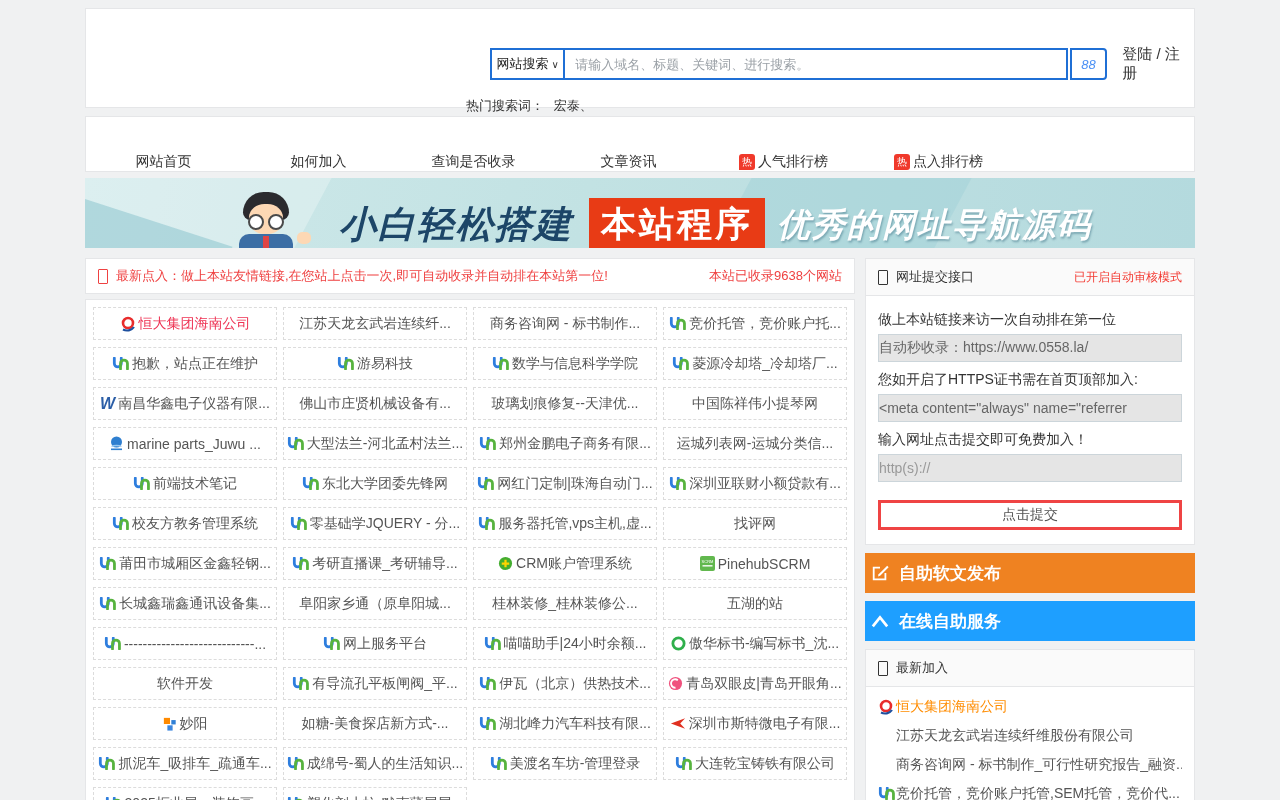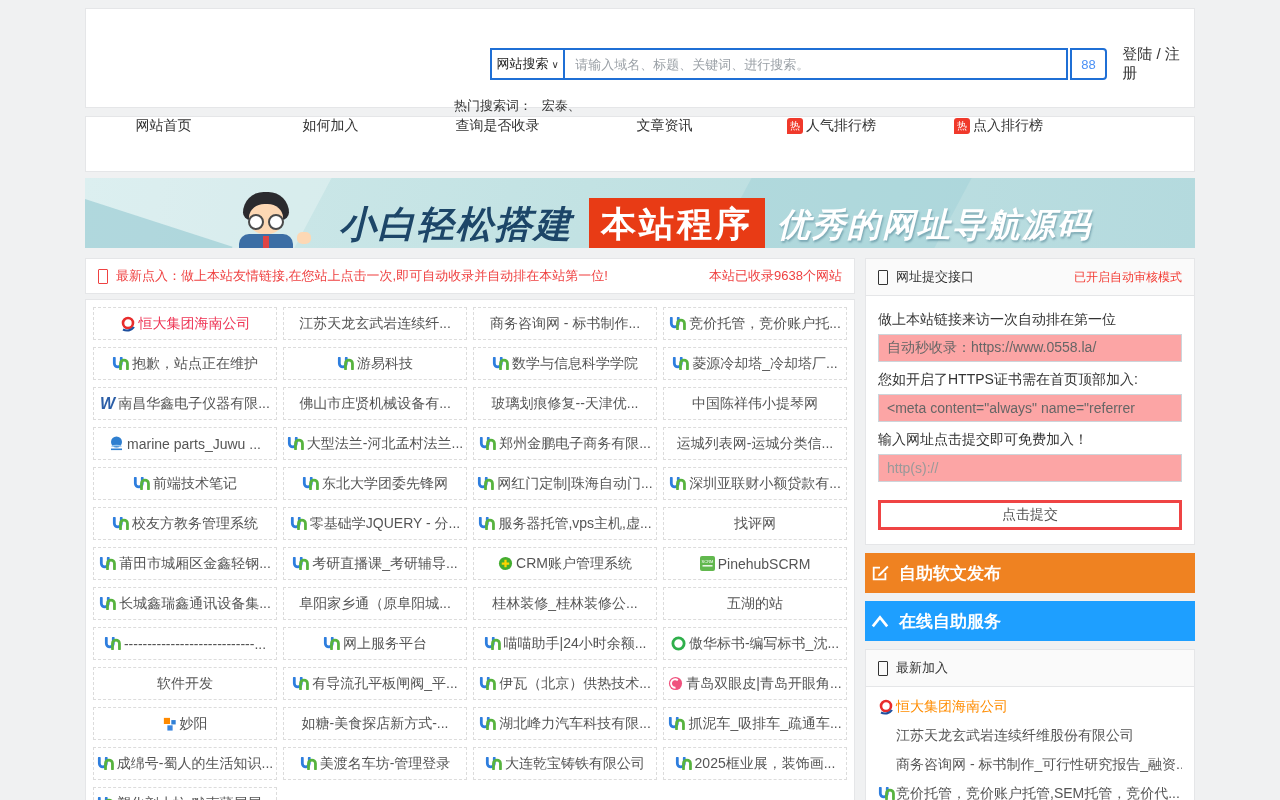--- a/index.html
+++ b/index.html
@@ -10,27 +10,27 @@
   
   .top-card{height:100px;position:relative;}
   .search-row{position:absolute;left:388px;top:36px;display:flex;align-items:center;}
   .search-select{height:32px;width:76px;border:2px solid #1f6fd5;background:#fff;
     font-size:13px;color:#222;display:flex;align-items:center;justify-content:center;gap:3px;box-sizing:border-box;margin-left:16px;}
   .search-select .caret{font-size:10px;color:#333;}
   .search-input{height:32px;width:508px;border:2px solid #1f6fd5;border-left:none;box-sizing:border-box;
     padding:0 10px;font-size:13px;color:#b91c1c;outline:none;font-family:inherit;}
   .search-input::placeholder{color:#9aa0a6;}
   .search-btn{height:32px;width:38px;border:2px solid #1f6fd5;border-radius:0 4px 4px 0;background:#fff;
-    color:#4a90f5;font-size:13px;box-sizing:border-box;cursor:pointer;margin-left:2px;}
+    color:#4a90f5;font-size:13px;box-sizing:border-box;cursor:pointer;margin-left:2px;font-style:italic;}
   .login{margin-left:15px;font-size:15px;color:#333;cursor:pointer;}
-  .hotwords{position:absolute;left:368px;top:88px;font-size:13px;color:#333;}
+  .hotwords{position:absolute;left:380px;top:88px;font-size:13px;color:#333;}
   .hotwords .w{color:#333;margin-left:6px;cursor:pointer;}
 
   
-  .nav-card{height:56px;margin-top:8px;display:flex;align-items:flex-start;gap:12px;}
+  .nav-card{height:56px;margin-top:8px;display:flex;align-items:flex-end;}
   .nav-item{width:155px;display:flex;align-items:center;justify-content:center;font-size:14px;color:#333;cursor:pointer;}
   .hot-badge{display:inline-flex;align-items:center;justify-content:center;width:16px;height:16px;
     background:#f0392b;color:#fff;font-size:10px;border-radius:3px 3px 3px 0;margin-right:3px;}
 
   
   .banner{height:70px;margin-top:6px;position:relative;overflow:hidden;
     background:linear-gradient(100deg,#cfe9ea 0%,#c2e2e3 45%,#b4dade 100%);}
   .banner .stripe1{position:absolute;left:-40px;top:-20px;width:260px;height:140px;
     background:rgba(255,255,255,.28);transform:skewX(-28deg);}
   .banner .stripe2{position:absolute;left:640px;top:-20px;width:220px;height:140px;
@@ -69,22 +69,22 @@
   .cell .ic{flex:none;display:inline-flex;margin-right:3px;align-items:center;}
   .cell.red{color:#ee3253;}
   .wglyph{font-weight:bold;font-style:italic;color:#2b5ea7;font-size:16px;}
 
   
   .side-head{height:36px;background:#fafafa;border-bottom:1px solid #e5e6e8;display:flex;align-items:center;
     padding:0 12px;font-size:13px;color:#333;}
   .side-head .status{margin-left:auto;color:#f33b33;font-size:12px;}
   .submit-body{padding:8px 12px 14px;}
   .submit-body p{margin:2px 0;font-size:14px;color:#333;line-height:26px;}
-  .s-input{width:100%;height:28px;box-sizing:border-box;border:1px solid #ccd5da;padding:0 8px;
-    font-size:14px;color:#666;margin-bottom:2px;outline:none;background:#fca5a5;font-family:inherit;}
+  .s-input{width:100%;height:28px;box-sizing:border-box;border:1px solid #ccd5da;padding:0 0;
+    font-size:14px;color:#666;margin-bottom:2px;outline:none;background:#e5e5e5;font-family:inherit;}
   .s-input::placeholder{color:#999;}
   .submit-btn{width:100%;height:30px;margin-top:16px;background:#fff;border:3px solid #ef4444;
     font-size:14px;color:#555;cursor:pointer;font-family:inherit;}
   .big-btn{height:40px;margin-top:8px;display:flex;align-items:center;gap:10px;
     color:#fff;font-size:17px;font-weight:bold;cursor:pointer;border:none;width:100%;font-family:inherit;}
   .btn-orange{background:#ef8221;}
   .btn-blue{background:#1e9fff;}
   .latest-card{margin-top:8px;padding-bottom:6px;}
   .latest-list{padding:5px 12px 0;}
   .l-item{height:29px;display:flex;align-items:center;font-size:14px;color:#555;white-space:nowrap;overflow:hidden;cursor:pointer;}
@@ -472,20 +472,28 @@
             <span>如糖-美食探店新方式-...</span>
           </div>
           <div class="cell">
             <span class="ic">
               <svg width="17" height="13" viewBox="0 0 22 16">
                 <path d="M3 1v7a4.5 4.5 0 0 0 9 0V1" fill="none" stroke="#2e7ede" stroke-width="3.6" stroke-linecap="round"></path>
                 <path d="M11 15V8a4.5 4.5 0 0 1 9 0v7" fill="none" stroke="#57b33e" stroke-width="3.6" stroke-linecap="round"></path>
               </svg>
             </span>
             <span>湖北峰力汽车科技有限...</span>
+          </div>
+          <div class="cell">
+            <span class="ic">
+              <svg width="16" height="13" viewBox="0 0 18 14">
+                <path d="M1 7L17 1l-5.5 6L17 13z" fill="#e03020"></path>
+              </svg>
+            </span>
+            <span>深圳市斯特微电子有限...</span>
           </div>
           <div class="cell">
             <span class="ic">
               <svg width="17" height="13" viewBox="0 0 22 16">
                 <path d="M3 1v7a4.5 4.5 0 0 0 9 0V1" fill="none" stroke="#2e7ede" stroke-width="3.6" stroke-linecap="round"></path>
                 <path d="M11 15V8a4.5 4.5 0 0 1 9 0v7" fill="none" stroke="#57b33e" stroke-width="3.6" stroke-linecap="round"></path>
               </svg>
             </span>
             <span>抓泥车_吸排车_疏通车...</span>
           </div>

